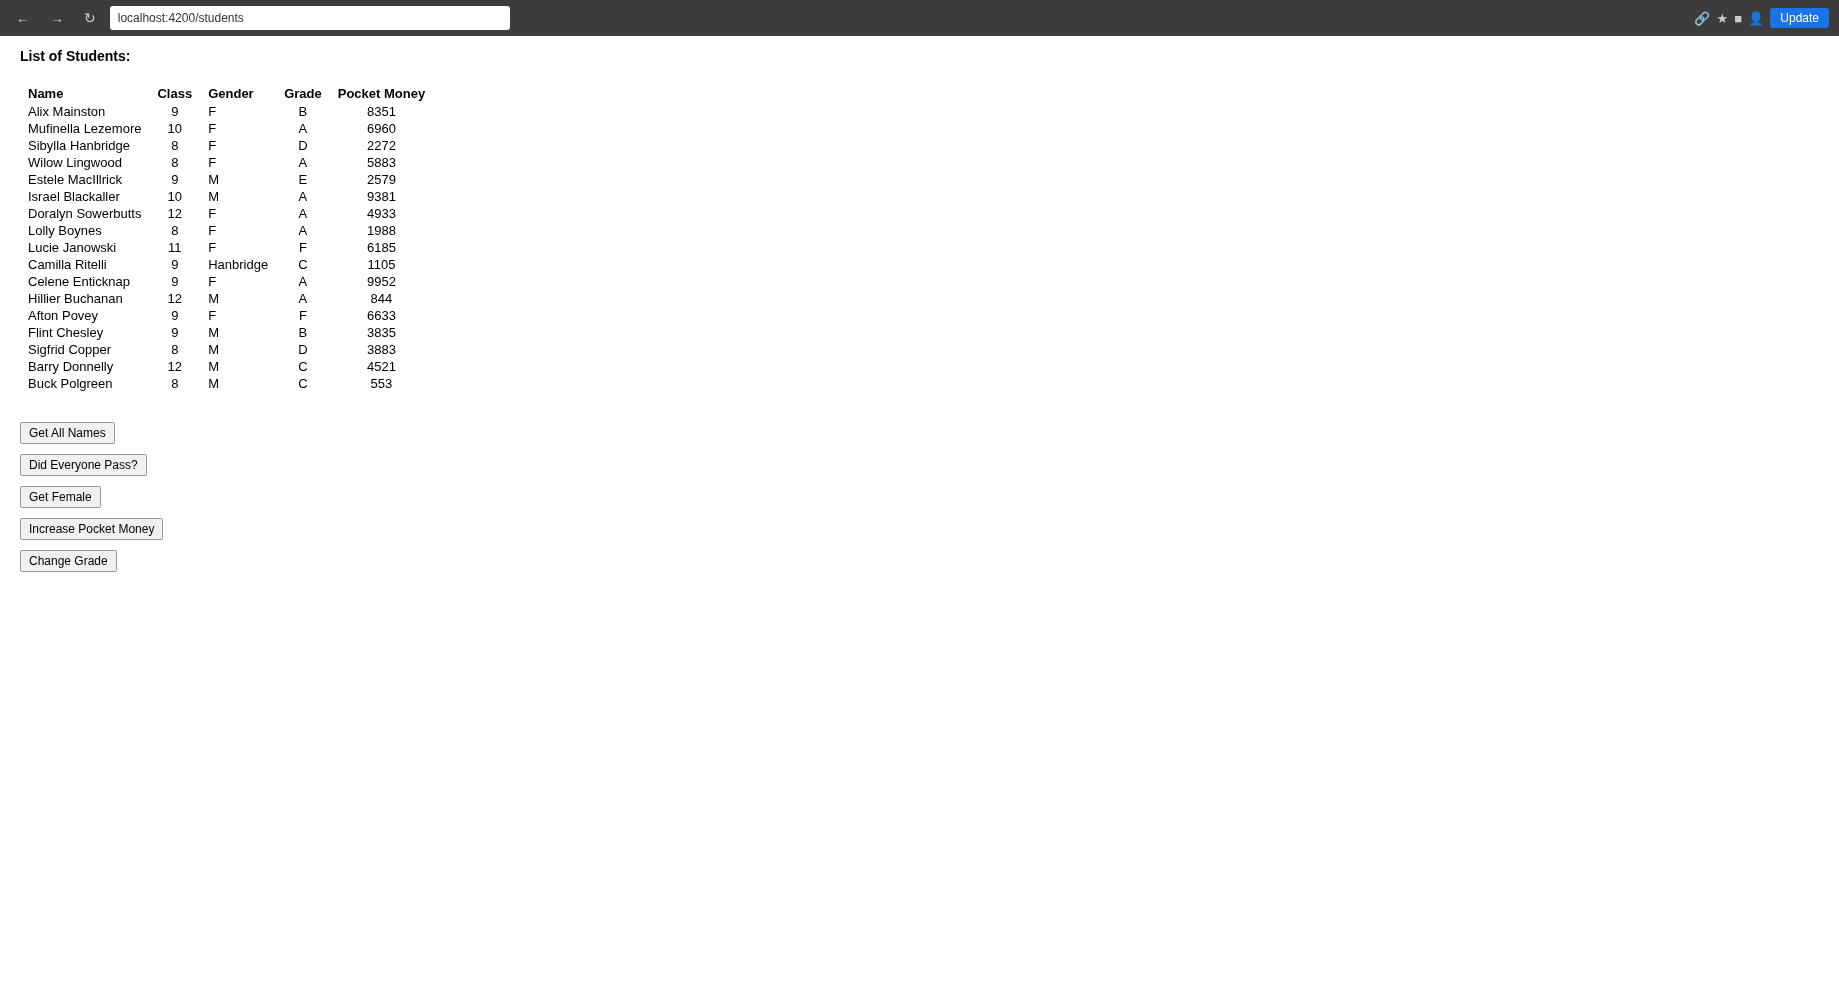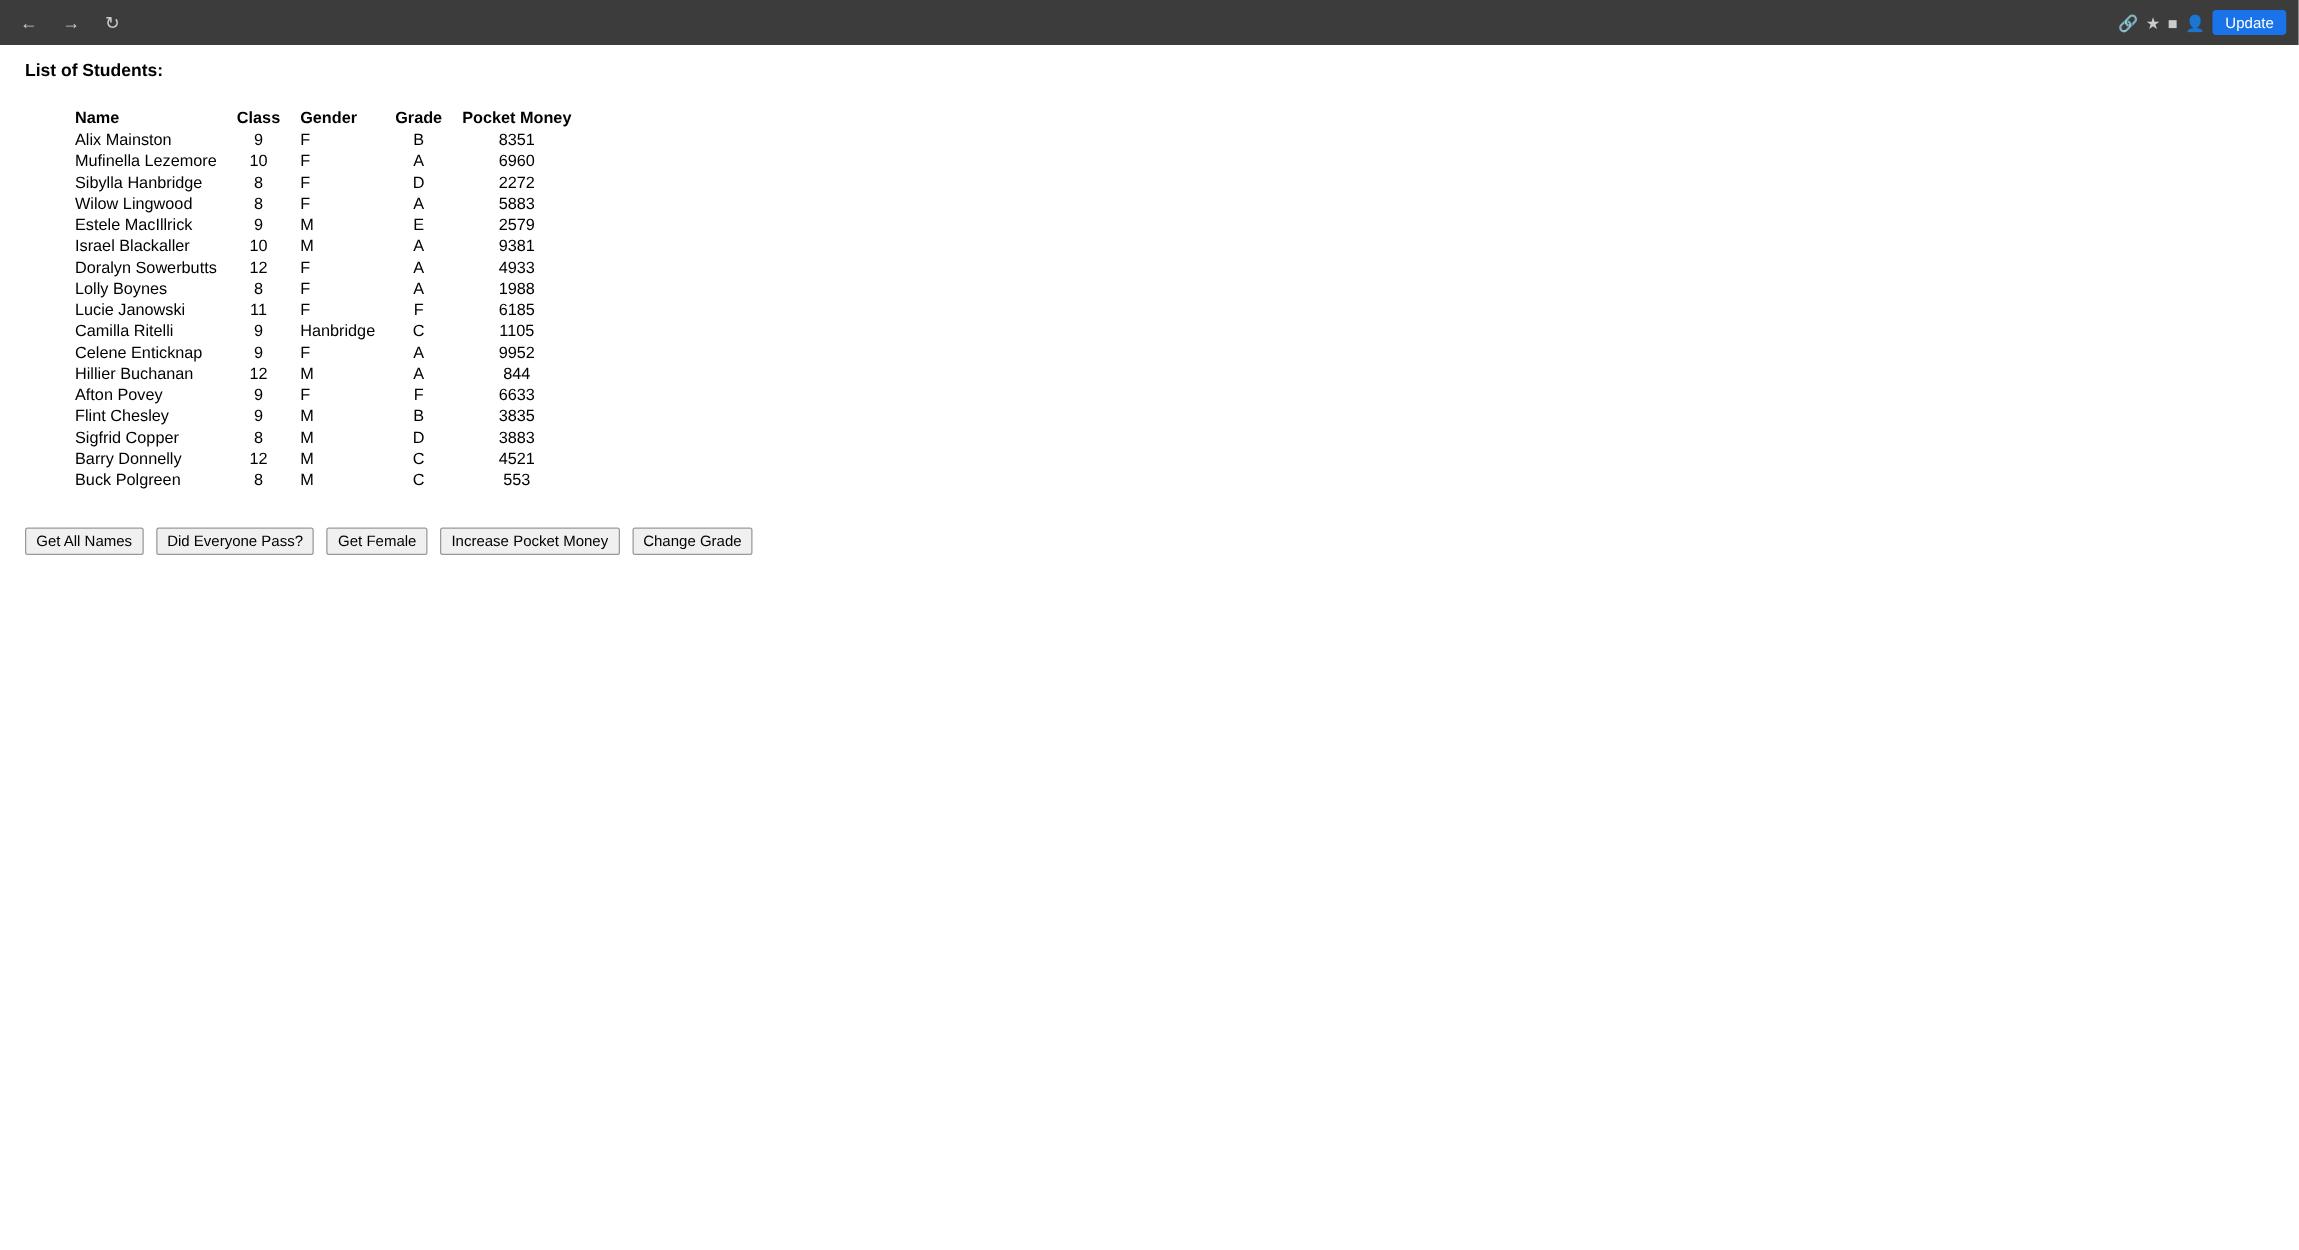--- a/index.html
+++ b/index.html
@@ -74,21 +74,20 @@
 
     .page-title {
       font-size: 14px;
       font-weight: bold;
       margin-bottom: 20px;
     }
 
     .student-table {
       border-collapse: collapse;
       margin-bottom: 30px;
-      margin-left: 32px;
     }
 
     .student-table th {
       text-align: left;
       font-weight: bold;
       padding: 2px 8px;
     }
 
     .student-table td {
       padding: 1px 8px;
@@ -102,41 +101,44 @@
     }
 
     .student-table th:nth-child(2),
     .student-table th:nth-child(4),
     .student-table th:nth-child(5) {
       text-align: center;
     }
 
     .buttons-section {
       display: flex;
-      flex-direction: row;
+      flex-direction: column;
       gap: 10px;
       align-items: flex-start;
     }
 
     .action-button {
       background: #f0f0f0;
       border: 1px solid #999;
       padding: 3px 8px;
       cursor: pointer;
       font-size: 12px;
       border-radius: 2px;
     }
   </style>
 </head>
 <body>
 
 <div class="browser-chrome">
   <button class="browser-nav-btn">←</button>
   <button class="browser-nav-btn">→</button>
   <button class="browser-nav-btn">↻</button>
+  <div class="browser-address-bar">
+    <span>localhost:4200/students</span>
+  </div>
   <div class="browser-actions">
     <span>🔗</span>
     <span>★</span>
     <span>■</span>
     <span>👤</span>
     <button class="update-btn">Update</button>
   </div>
 </div>
 
 <div class="page-content">

